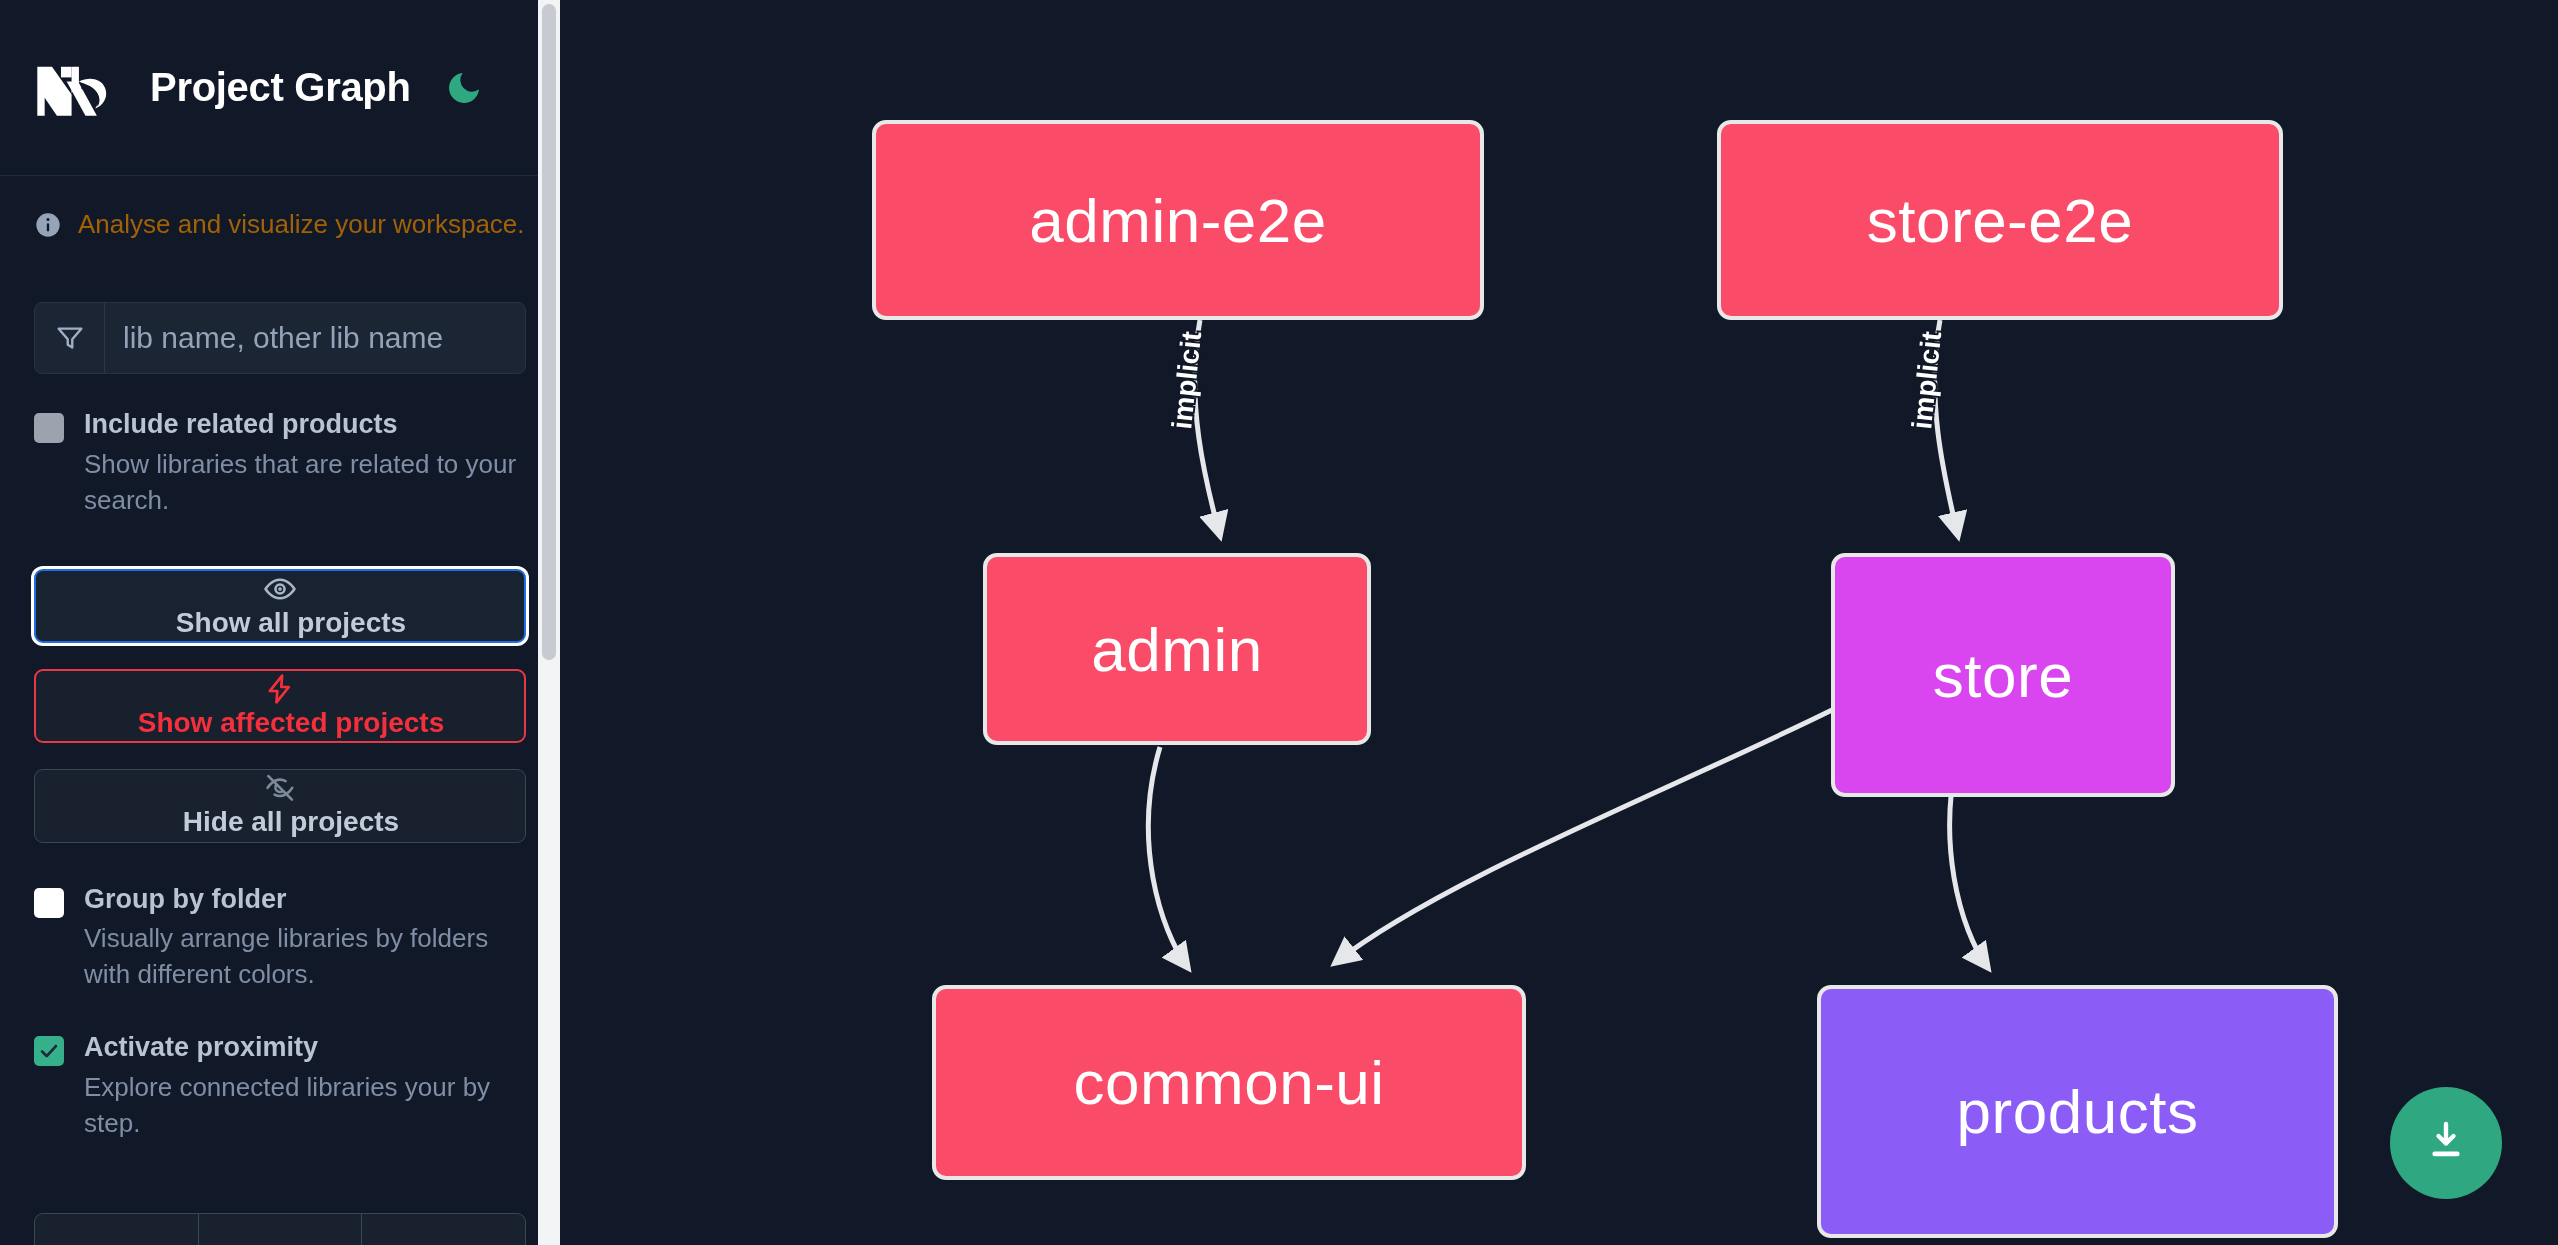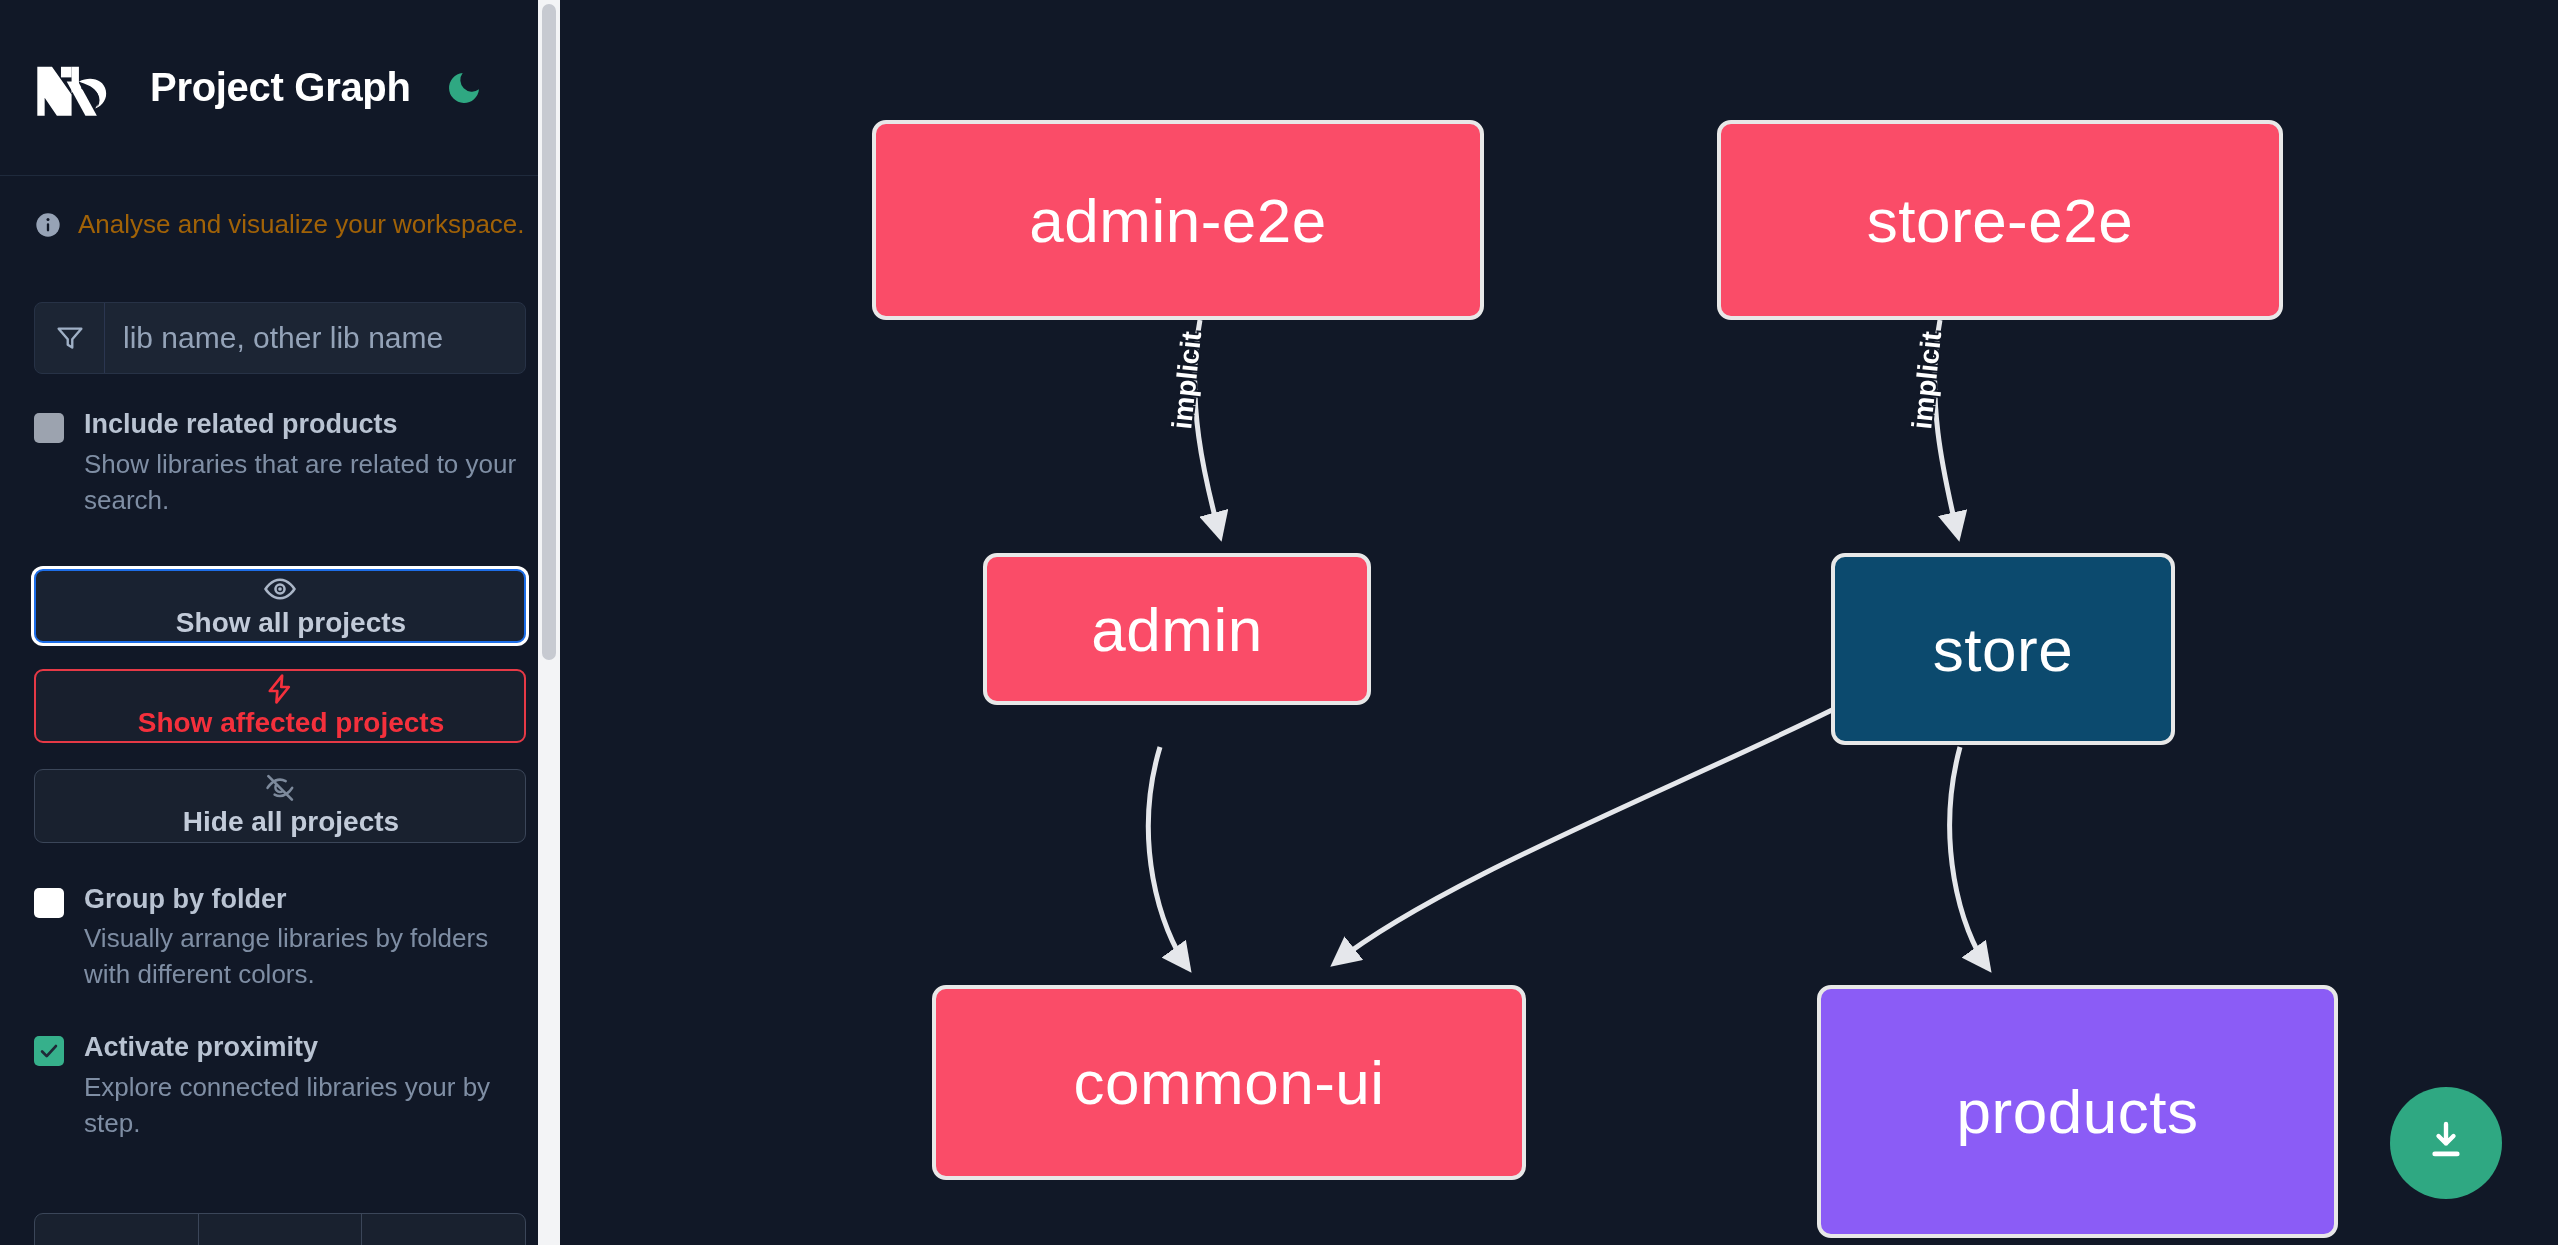--- a/index.html
+++ b/index.html
@@ -382,25 +382,25 @@
     </svg>
 
     <div class="node" style="left:312px;  top:120px; width:612px; height:200px; background:#fa4c68;">
       <span>admin-e2e</span>
     </div>
 
     <div class="node" style="left:1157px; top:120px; width:566px; height:200px; background:#fa4c68;">
       <span>store-e2e</span>
     </div>
 
-    <div class="node" style="left:423px;  top:553px; width:388px; height:152px; background:#fa4c68;">
+    <div class="node" style="left:423px;  top:553px; width:388px; height:192px; background:#fa4c68;">
       <span>admin</span>
     </div>
 
-    <div class="node" style="left:1271px; top:553px; width:344px; height:192px; background:#0c4a6e;justify-content:center;">
+    <div class="node" style="left:1271px; top:553px; width:344px; height:244px; background:#d946ef;justify-content:center;">
       <span>store</span>
     </div>
 
     <div class="node" style="left:372px;  top:985px; width:594px; height:195px; background:#fa4c68;">
       <span>common-ui</span>
     </div>
 
     <div class="node" style="left:1257px; top:985px; width:521px; height:253px; background:#8b5cf6;">
       <span>products</span>
     </div>

